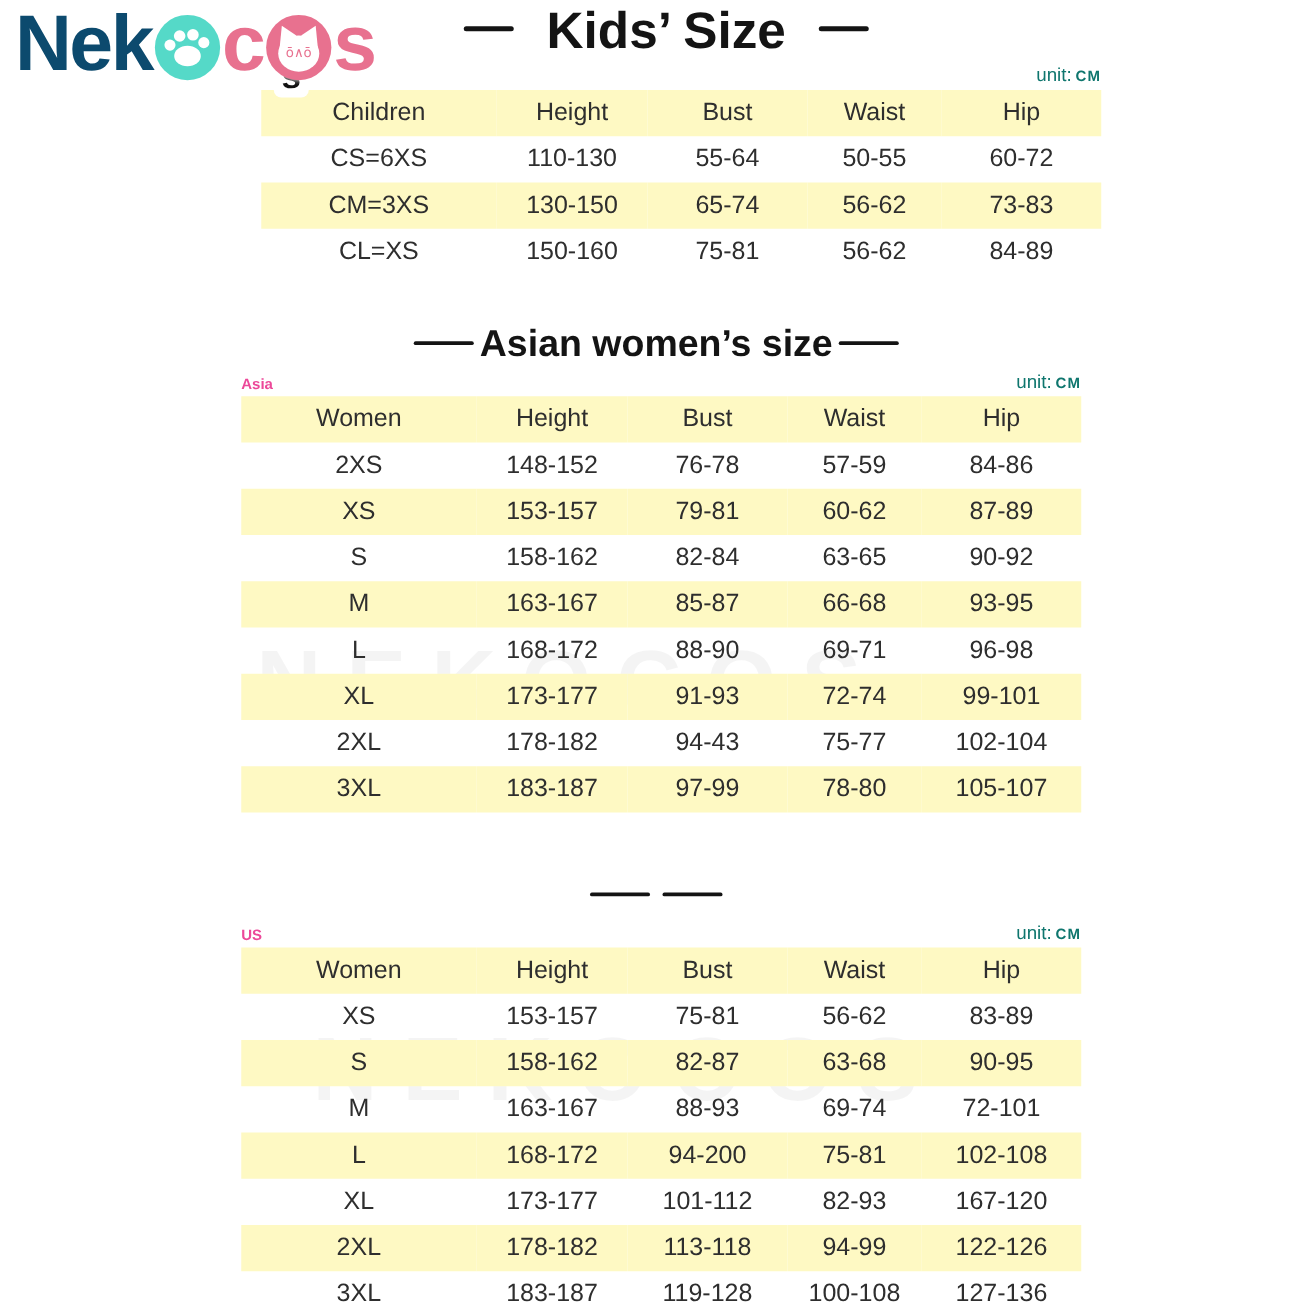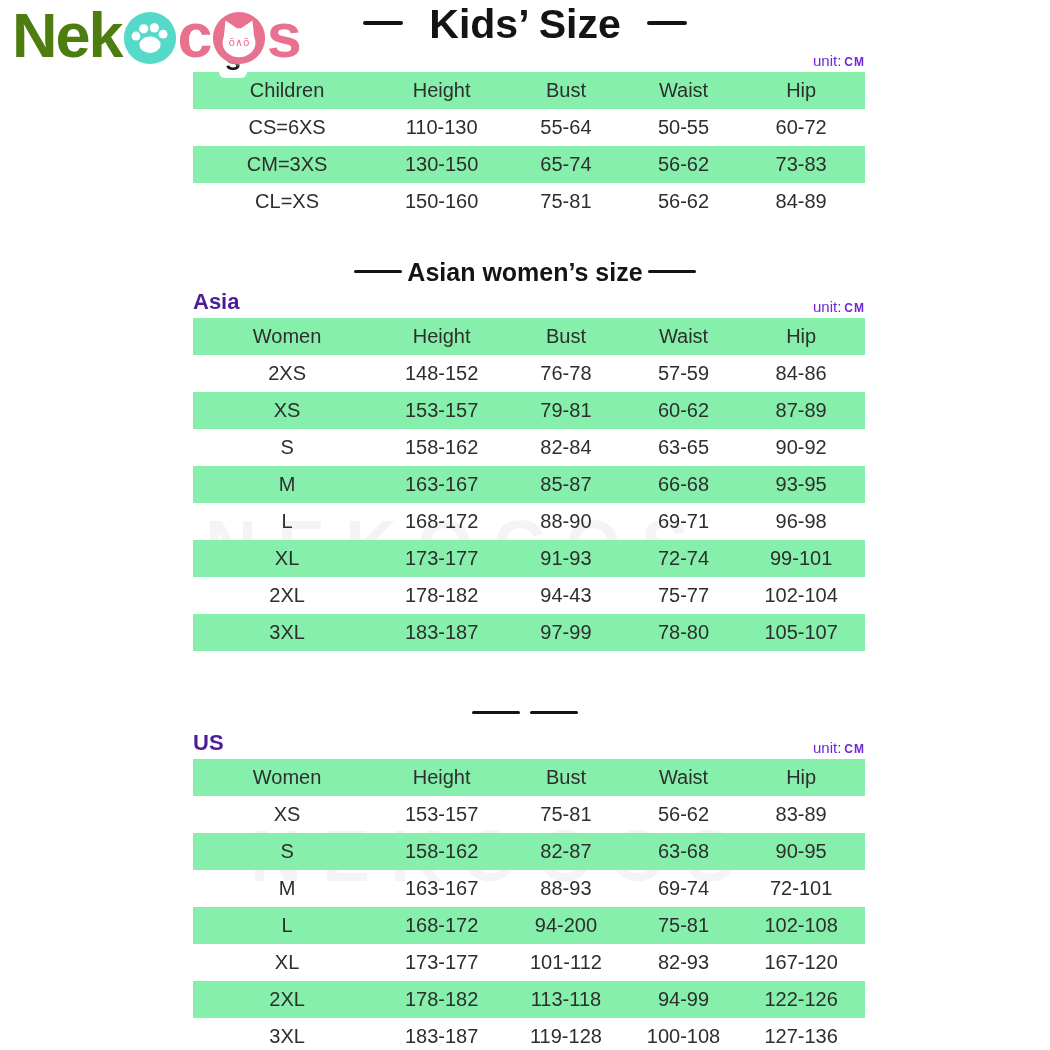--- a/index.html
+++ b/index.html
@@ -17,62 +17,62 @@
   .wm2{left:250px;top:815px;}
   
   .logo{
     position:absolute;left:12px;top:4px;display:flex;align-items:center;
     z-index:5;line-height:1;
   }
   .logo .lg{
     font-size:63px;font-weight:800;letter-spacing:-2px;
     text-shadow:2px 2px 0 #fff,-2px -2px 0 #fff,2px -2px 0 #fff,-2px 2px 0 #fff,0 3px 0 #fff,3px 0 0 #fff,-3px 0 0 #fff,0 -3px 0 #fff;
   }
-  .teal{color:#4d7c0f;}
+  .teal{color:#0c4a6e;}
   .pink{color:#e8718f;}
   .logo svg{margin:0 -1px;transform:translateY(4px);filter:drop-shadow(0 0 2px #fff);}
   .stray-s{
     position:absolute;left:219px;top:44px;z-index:4;
     width:28px;height:34px;background:#fff;border-radius:6px;
     display:flex;align-items:center;justify-content:center;
     font-size:28px;font-weight:700;color:#111;
   }
   
   section{position:relative;}
-  .sec-kids{margin-top:2px;}
+  .sec-kids{margin-top:2px;padding-left:16px;}
   .sec-asia{margin-top:39px;}
   .sec-us{margin-top:50px;}
   .title{
     margin:0;text-align:center;color:#141414;font-weight:600;line-height:1.1;
     white-space:nowrap;
   }
   .sec-kids .title{font-size:41px;}
-  .sec-asia .title,.sec-us .title{font-size:25px;}
+  .sec-asia .title,.sec-us .title{font-size:30px;}
   .dash{display:inline-block;background:#141414;vertical-align:middle;border-radius:2px;}
   .sec-kids .dash{width:40px;height:4px;margin:0 26px;transform:translateY(-4px);}
   .sec-asia .dash,.sec-us .dash{width:48px;height:3px;margin:0 5px;transform:translateY(-3px);}
   .meta{
     display:flex;justify-content:space-between;align-items:flex-end;
     width:672px;margin:2px 0 3px 193px;min-height:20px;
   }
-  .region{font-size:22px;font-weight:700;color:#4c1d95;}
-  .unit{font-size:15px;color:#6d28d9;}
+  .region{font-size:12px;font-weight:700;color:#ec4899;}
+  .unit{font-size:15px;color:#0f766e;}
   .unit-cm{font-size:12px;letter-spacing:1px;margin-left:3px;font-weight:600;}
   
   table{
     border-collapse:collapse;table-layout:fixed;
     width:672px;margin-left:193px;
   }
   col.c1{width:28%;} col.c2{width:18%;} col.c3{width:19%;} col.c4{width:16%;} col.c5{width:19%;}
   tr{height:37px;}
   th,td{
     text-align:center;vertical-align:middle;padding:0;
     font-size:20px;font-weight:400;color:#2e2e2e;white-space:nowrap;
   }
-  tr.head,tr.alt{background:#86efac;}
+  tr.head,tr.alt{background:#fef9c3;}
 </style>
 </head>
 <body>
 
 <div class="page">
 
   <div class="watermark wm1">NEKOCOS</div>
   <div class="watermark wm2">NEKOCOS</div>
 
   <div class="logo">

